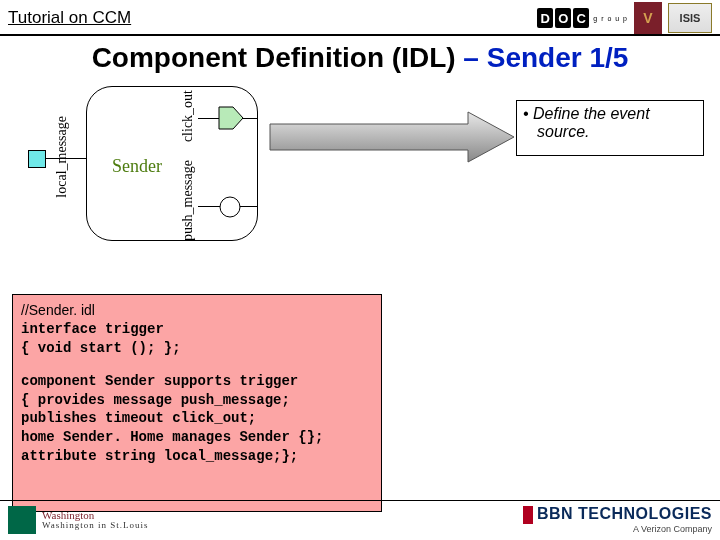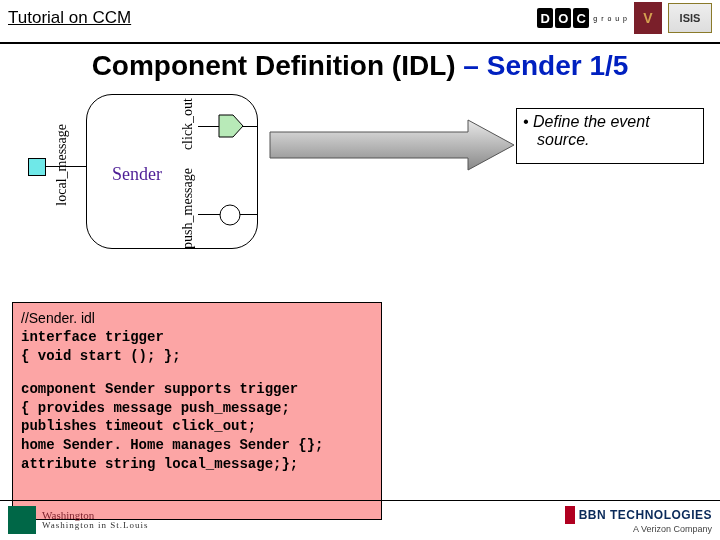--- a/index.html
+++ b/index.html
@@ -1,47 +1,47 @@
 <!DOCTYPE html>
 <html><head>
 <meta charset="utf-8">
 <style>
   * { box-sizing: border-box; }
   body { margin: 0; font-family: Arial, sans-serif; background: #fff; width: 720px; height: 540px; position: relative; }
-  .header { display: flex; align-items: center; justify-content: space-between; padding: 2px 8px 8px 8px; border-bottom: 2px solid #000; }
+  .header { display: flex; align-items: center; justify-content: space-between; padding: 2px 8px 0 8px; border-bottom: 2px solid #000; }
   .header-left { font-size: 17px; text-decoration: underline; color: #000; }
   .header-logos { display: flex; align-items: center; gap: 6px; }
   .logo-doc { display: flex; align-items: center; gap: 2px; }
   .logo-doc-sub { font-size: 7px; letter-spacing: 1px; margin-left: 2px; }
   .logo-box { display: inline-flex; width: 16px; height: 20px; background: #000; color: #fff; align-items: center; justify-content: center; font-size: 13px; font-weight: bold; border-radius: 2px; }
   .logo-shield { width: 28px; height: 32px; background: #7a1f2a; display: inline-flex; align-items: center; justify-content: center; color: #d4a050; font-size: 14px; font-weight: bold; }
   .logo-isis { width: 44px; height: 30px; border: 1px solid #8a7a2a; display: inline-flex; align-items: center; justify-content: center; font-size: 11px; font-weight: bold; color: #333; background: linear-gradient(#eee,#ddd); }
   .title { text-align: center; font-size: 28px; padding: 6px 0 2px 0; }
   .title-black { color: #000; font-weight: bold; }
   .title-blue { color: #0020c0; font-weight: bold; }
   .content { position: relative; padding: 2px 8px; }
   .diagram { position: absolute; left: 22px; top: 0px; width: 248px; height: 180px; }
   .component-box { position: absolute; left: 64px; top: 10px; width: 172px; height: 155px; border: 1px solid #000; border-radius: 26px; background: #fff; }
-  .component-label { position: absolute; left: 90px; top: 80px; font-family: Georgia, serif; font-size: 18px; color: #4c1d95; }
+  .component-label { position: absolute; left: 90px; top: 80px; font-family: Georgia, serif; font-size: 18px; color: #4d7c0f; }
   .vtext { position: absolute; font-family: Georgia, serif; font-size: 14px; color: #000; writing-mode: vertical-rl; transform: rotate(180deg); }
   .port-line { position: absolute; background: #000; }
   .port-facet { position: absolute; width: 18px; height: 18px; background: #6fe8e8; border: 1px solid #000; }
   .port-event { position: absolute; }
   .arrow-big { position: absolute; left: 268px; top: 30px; }
   .bullet-box { position: absolute; left: 516px; top: 24px; width: 188px; height: 56px; border: 1px solid #000; background: #fff; padding: 4px 6px; font-size: 16px; font-style: italic; }
   .code-box { position: absolute; left: 12px; top: 218px; width: 370px; height: 218px; border: 1px solid #000; background: #fca5a5; padding: 6px 8px; font-size: 14px; line-height: 1.35; }
   .code-box .mono { font-family: "Courier New", monospace; font-weight: bold; font-size: 14px; }
   .footer { position: absolute; left: 0; right: 0; bottom: 6px; border-top: 1px solid #000; padding: 4px 8px 0 8px; display: flex; justify-content: space-between; align-items: center; }
   .footer-left { display: flex; align-items: center; gap: 6px; }
   .wustl-shield { width: 28px; height: 28px; background: #006747; display: inline-block; }
   .wustl-text { display: flex; flex-direction: column; line-height: 1; }
   .wustl-top { font-family: Georgia, serif; font-size: 11px; color: #7a1f2a; }
   .wustl-bot { font-family: Georgia, serif; font-size: 9px; color: #333; letter-spacing: 1px; }
   .footer-right { text-align: right; }
-  .bbn { font-size: 12px; font-weight: bold; color: #0a2a5a; letter-spacing: 0.5px; }
+  .bbn { font-size: 16px; font-weight: bold; color: #0a2a5a; letter-spacing: 0.5px; }
   .bbn-dot { display: inline-block; width: 10px; height: 18px; background: #b00020; margin-right: 4px; vertical-align: middle; }
   .verizon { font-size: 9px; color: #444; }
 </style>
 </head>
 <body>
 
 <div class="header">
   <div class="header-left">Tutorial on CCM</div>
   <div class="header-logos">
     <div class="logo-doc">

